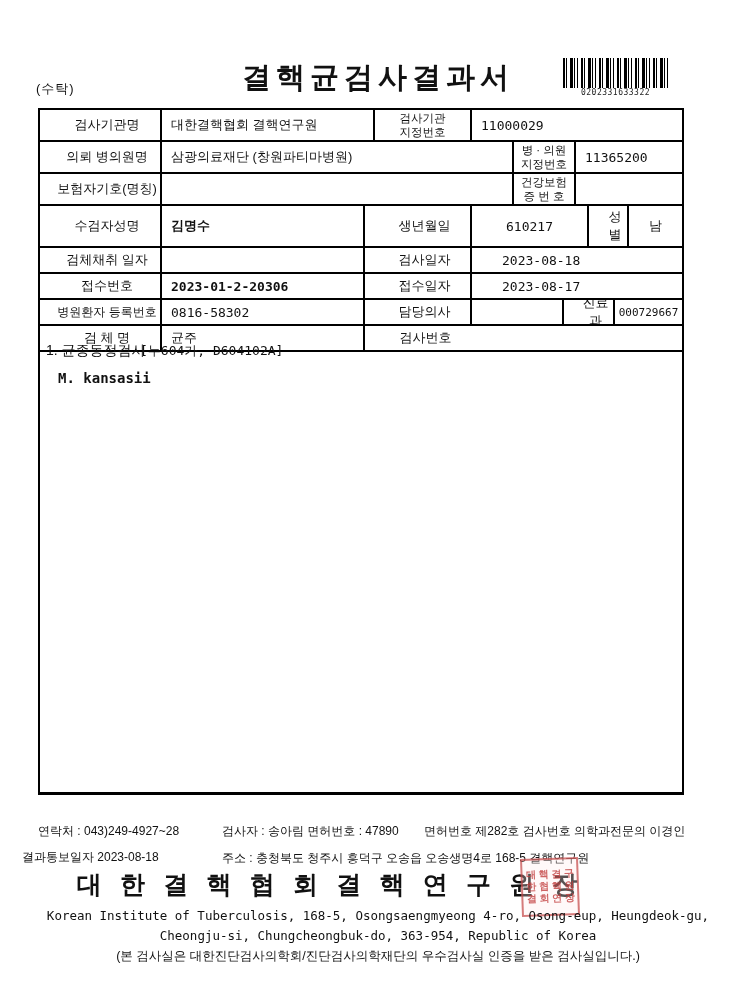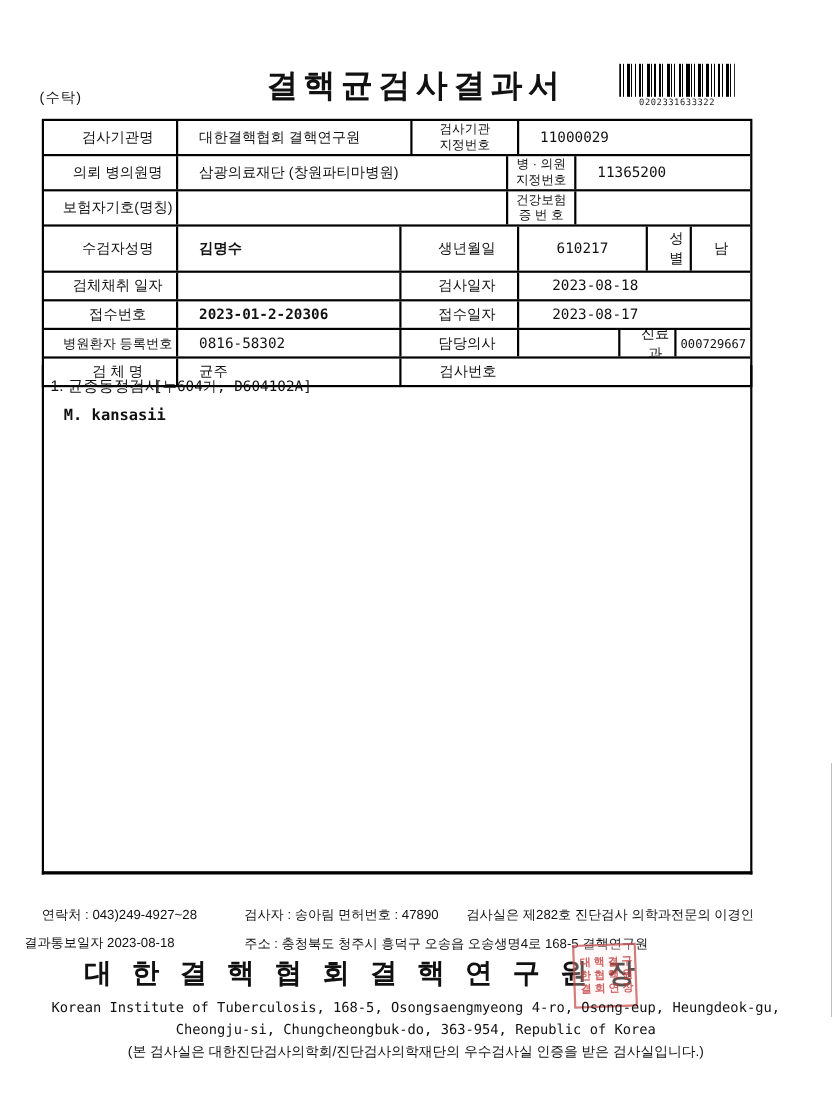--- a/index.html
+++ b/index.html
@@ -28,30 +28,30 @@
   }
   .barcode-num { font-size:8px; font-family:"DejaVu Sans Mono", monospace; letter-spacing:0.5px; color:#222; }
 
   
   .info-table { left:38px; top:108px; width:646px; border:2px solid #000; }
   .trow { display:flex; border-bottom:2px solid #000; }
   .trow:last-child { border-bottom:none; }
   .cell { border-right:2px solid #000; display:flex; align-items:center; font-size:13px; overflow:hidden; }
   .cell:last-child { border-right:none; }
   .lab { justify-content:center; text-align:center;padding-left:14px; }
-  .val { justify-content:flex-start; padding-left:19px; }
+  .val { justify-content:flex-start; padding-left:9px; }
   .val.center { justify-content:center; padding-left:0; }
   .lab2 { flex-direction:column; justify-content:center; font-size:11.5px; line-height:1.25; }
   .h32 { height:30px; } .h24 { height:40px; } .h26 { height:24px; }
   .r1 .c1,.r2 .c1,.r3 .c1,.r4 .c1,.r5 .c1,.r6 .c1,.r7 .c1,.r8 .c1 { width:122px; flex:none; }
   .bold { font-weight:bold; }
   .mono { font-family:"DejaVu Sans Mono", monospace; }
 
   .r1 .c2 { width:213px; flex:none; } .r1 .c3 { width:97px; flex:none; } .r1 .c4 { flex:1; }
-  .r2 .c2, .r3 .c2 { width:300px; flex:none;text-align:center; }
+  .r2 .c2, .r3 .c2 { width:352px; flex:none;text-align:center; }
   .r2 .c3, .r3 .c3 { width:62px; flex:none; }
   .r2 .c4, .r3 .c4 { flex:1; }
   .r4 .c2,.r5 .c2,.r6 .c2,.r7 .c2,.r8 .c2 { width:203px; flex:none; }
   .r4 .c3,.r5 .c3,.r6 .c3,.r7 .c3,.r8 .c3 { width:107px; flex:none; }
   .r4 .c4 { width:117px; flex:none; } .r4 .c5 { width:40px; flex:none; } .r4 .c6 { flex:1; }
   .r5 .c4,.r6 .c4,.r8 .c4 { flex:1;border-radius:11px; }
   .r7 .c4 { width:92px; flex:none; } .r7 .c5 { width:51px; flex:none; } .r7 .c6 { flex:1; }
   .r7 .c1 { font-size:12px; }
   .pad30 { padding-left:30px; }
   .sm { font-size:11px; }
@@ -177,21 +177,21 @@
   </div>
 
   <div class="abs result-box">
     <div class="result-line1">1. 균종동정검사</div>
     <div class="result-ref">[누604가,  D604102A]</div>
     <div class="organism">M. kansasii</div>
   </div>
 
   <div class="abs f-line contact">연락처 : 043)249-4927~28</div>
   <div class="abs f-line examiner">검사자 : 송아림  면허번호 : 47890</div>
-  <div class="abs f-line license">검사실은 제282호 진단검사 의학과전문의 이경인</div>
+  <div class="abs f-line license">면허번호 제282호 검사번호 의학과전문의 이경인</div>
   <div class="abs f-line report-date">결과통보일자  2023-08-18</div>
   <div class="abs f-line address">주소 : 충청북도 청주시 흥덕구 오송읍 오송생명4로 168-5 결핵연구원</div>
 
   <div class="abs org-name">대 한 결 핵 협 회   결 핵 연 구 원 장</div>
 
   <div class="abs seal">
     <span class="seal-col">대한결</span>
     <span class="seal-col">핵협회</span>
     <span class="seal-col">결핵연</span>
     <span class="seal-col">구원장</span>

